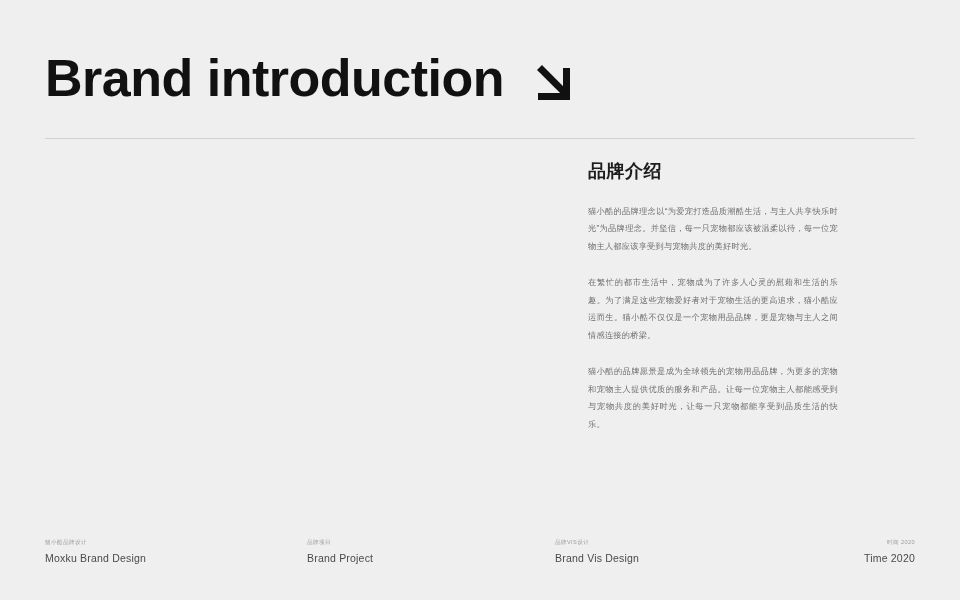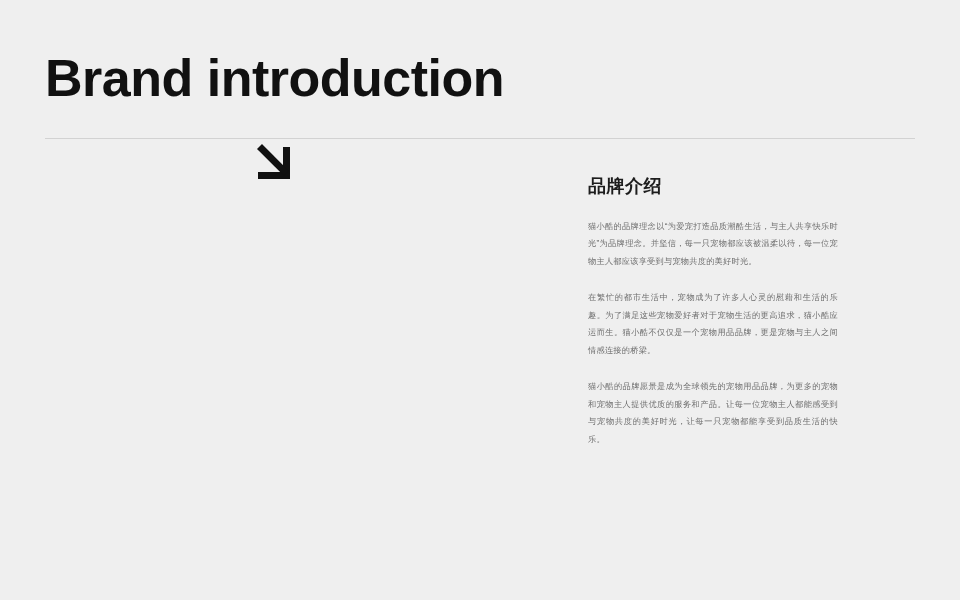--- a/index.html
+++ b/index.html
@@ -24,21 +24,20 @@
   }
 
   
   .title-row {
     position: absolute;
     left: 45px;
     top: 52px;
     display: flex;
     align-items: center;
     gap: 28px;
-    flex-direction: column;
   }
   .page-title {
     font-size: 52px;
     line-height: 1.0;
     font-weight: 700;
     letter-spacing: -0.5px;
     color: #111111;
     white-space: nowrap;
   }
   .arrow-icon {
@@ -56,21 +55,21 @@
     top: 138px;
     width: 870px;
     height: 1px;
     background: #d2d2d2;
   }
 
   
   .content-col {
     position: absolute;
     left: 588px;
-    top: 176px;
+    top: 161px;
     width: 250px;
   }
   .section-heading {
     font-size: 18px;
     font-weight: 700;
     color: #1d1d1d;
     letter-spacing: 0.5px;
     margin: 0 0 20px 0;
     line-height: 1.2;
   }
@@ -138,14 +137,32 @@
 
   <div class="divider"></div>
 
   <div class="content-col">
     <h2 class="section-heading">品牌介绍</h2>
     <p class="para">猫小酷的品牌理念以“为爱宠打造品质潮酷生活，与主人共享快乐时光”为品牌理念。并坚信，每一只宠物都应该被温柔以待，每一位宠物主人都应该享受到与宠物共度的美好时光。</p>
     <p class="para">在繁忙的都市生活中，宠物成为了许多人心灵的慰藉和生活的乐趣。为了满足这些宠物爱好者对于宠物生活的更高追求，猫小酷应运而生。猫小酷不仅仅是一个宠物用品品牌，更是宠物与主人之间情感连接的桥梁。</p>
     <p class="para">猫小酷的品牌愿景是成为全球领先的宠物用品品牌，为更多的宠物和宠物主人提供优质的服务和产品。让每一位宠物主人都能感受到与宠物共度的美好时光，让每一只宠物都能享受到品质生活的快乐。</p>
   </div>
 
+  <div class="footer">
+    <div class="footer-col c1">
+      <p class="footer-cn">猫小酷品牌设计</p>
+      <p class="footer-en">Moxku Brand Design</p>
+    </div>
+    <div class="footer-col c2">
+      <p class="footer-cn">品牌项目</p>
+      <p class="footer-en">Brand Project</p>
+    </div>
+    <div class="footer-col c3">
+      <p class="footer-cn">品牌VIS设计</p>
+      <p class="footer-en">Brand Vis Design</p>
+    </div>
+    <div class="footer-col c4">
+      <p class="footer-cn">时间 2020</p>
+      <p class="footer-en">Time 2020</p>
+    </div>
+  </div>
 
 </div>
 
 </body></html>

